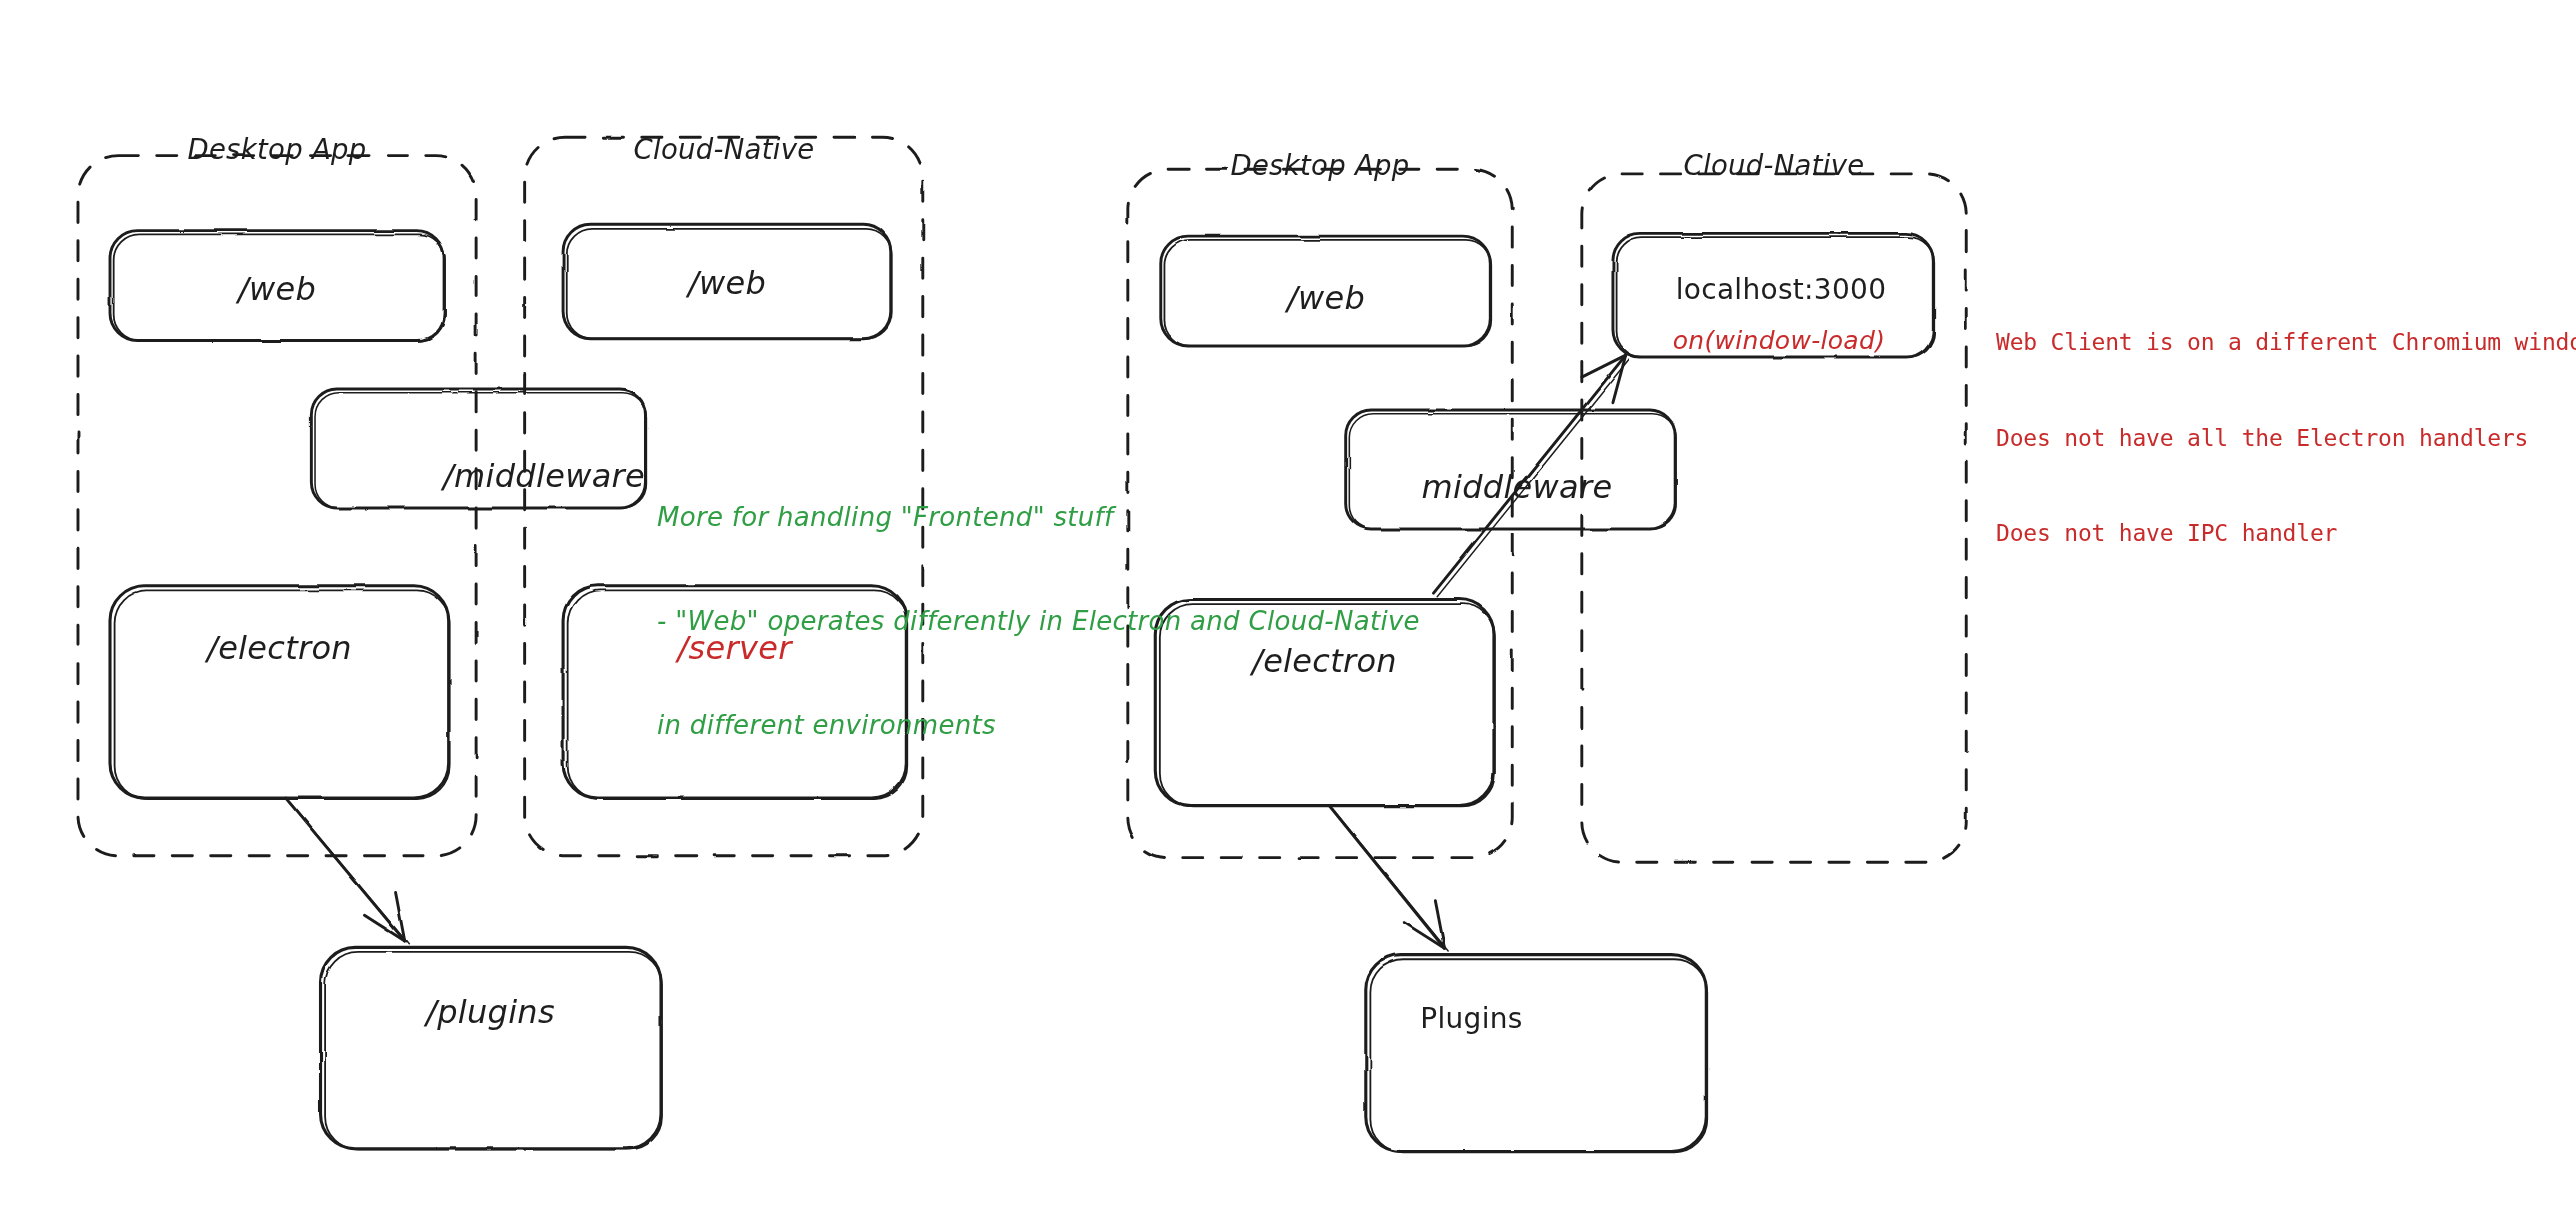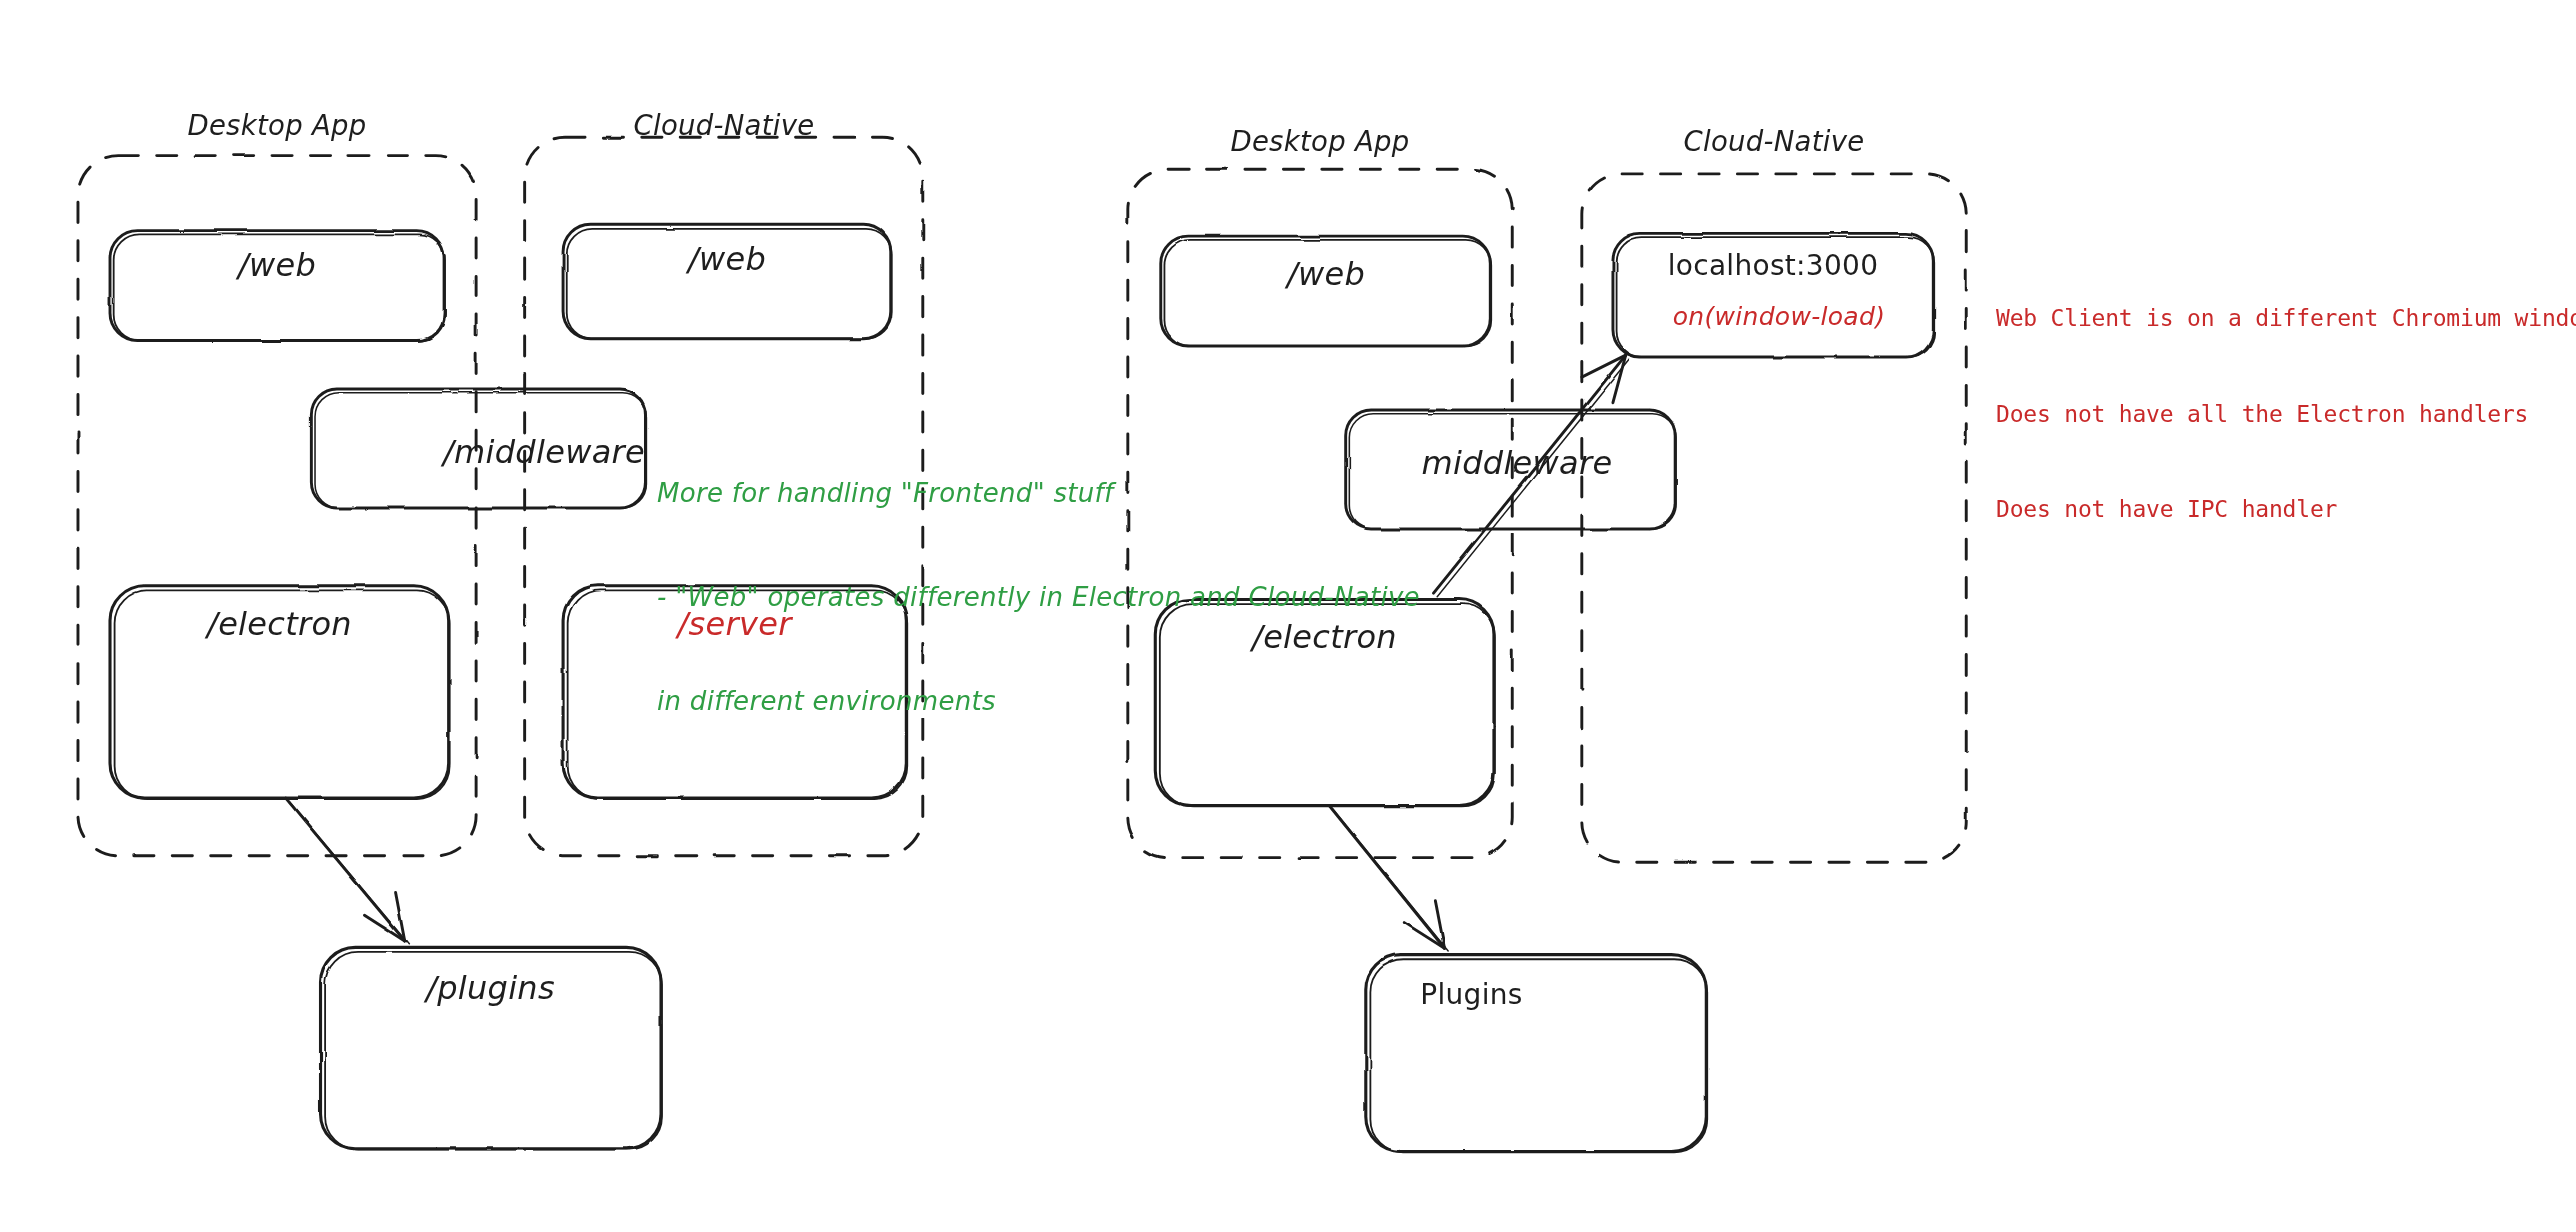--- a/index.html
+++ b/index.html
@@ -25,20 +25,21 @@
     width: 2576px;
     height: 1232px;
   }
   .lbl {
     position: absolute;
     font-family: "DejaVu Sans", sans-serif;
     color: #1e1e1e;
     white-space: pre;
     line-height: 1.0;
     letter-spacing: 0.3px;
+    margin-top: 24px;
   }
   .grp-title {
     font-size: 27.5px;
     text-align: center;
     font-style: italic;
   }
   .box-title {
     font-size: 32px;
     text-align: center;
     font-style: italic;
@@ -185,21 +186,21 @@
   <div class="lbl box-title" style="left:563px; top:608px; width:343px; color:#c92a2a;">/server</div>
 
   <div class="lbl box-title" style="left:320px; top:972px; width:341px;">/plugins</div>
 
   <div class="lbl grp-title" style="left:1128px; top:128px; width:384px;">Desktop App</div>
 
   <div class="lbl grp-title" style="left:1582px; top:128px; width:384px;">Cloud-Native</div>
 
   <div class="lbl box-title" style="left:1161px; top:258px; width:330px;">/web</div>
 
-  <div class="lbl box-title-plain" style="left:1613px; top:252px; width:320px;">localhost:3000</div>
+  <div class="lbl box-title-plain" style="left:1613px; top:252px; width:320px;padding-left:8px;">localhost:3000</div>
 
   <div class="lbl mono-red" style="left:1619px; top:304px; width:320px; text-align:center;">on(window-load)</div>
 
   <div class="lbl box-title" style="left:1346px; top:447px; width:342px;">middleware</div>
 
   <div class="lbl box-title" style="left:1155px; top:621px; width:339px;">/electron</div>
 
   <div class="lbl box-title-plain" style="left:1301px; top:981px; width:341px;">Plugins</div>
 
   <div class="lbl note note-green" style="left:657px; top:407px;">

